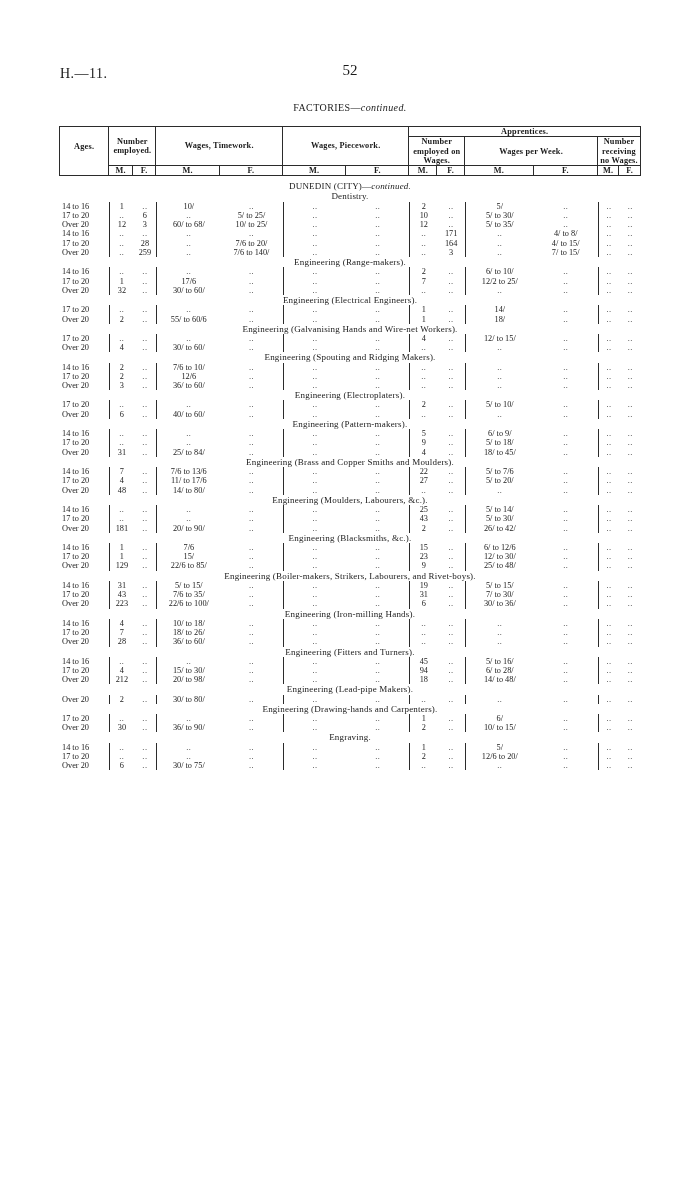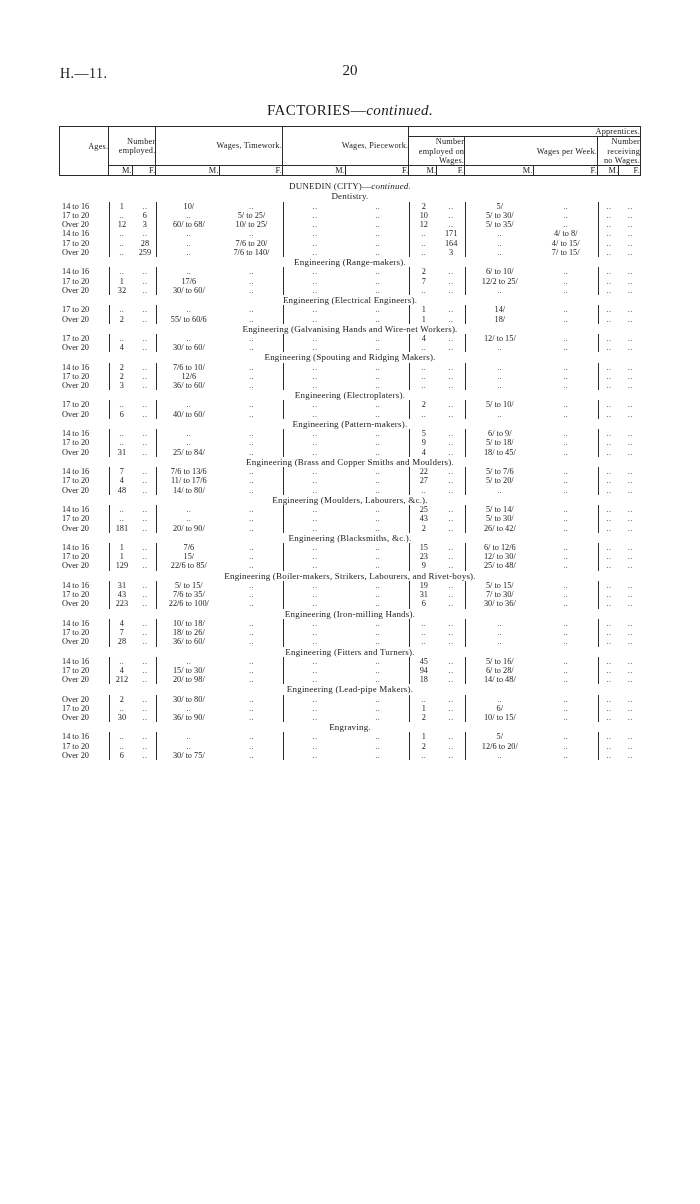--- a/index.html
+++ b/index.html
@@ -35,21 +35,21 @@
     width: 700px;
     text-align: center;
     font-size: 15px;
   }
   .hdr-title {
     position: absolute;
     left: 0;
     top: 98px;
     width: 700px;
     text-align: center;
-    font-size: 15px;
+    font-size: 10px;
     letter-spacing: 0.4px;
   }
   .hdr-title i { font-style: italic; }
 
   .tablewrap {
     position: absolute;
     left: 59px;
     top: 122px;
     width: 582px;
   }
@@ -58,22 +58,22 @@
     width: 582px;
     font-size: 8.5px;
     line-height: 1.12;
   }
   table.main th, table.main td {
     padding: 0;
     vertical-align: middle;
   }
   
   .hd {
-    text-align: right;
-    font-weight: normal;
+    text-align: center;
+    font-weight: bold;
     font-size: 8.3px;
     border: 0.6px solid #2b2b2b;
     padding: 2px 1px;
     letter-spacing: 0.2px;
   }
   .hd.nobottom { border-bottom: none; }
   .hd.notop { border-top: none; }
 
   .secrow td {
     text-align: center;
@@ -112,21 +112,21 @@
   col.w-nm { width: 20px; }
   col.w-nf { width: 20px; }
   .dot { letter-spacing: 0.5px; }
 </style>
 </head>
 <body>
 
 <div class="page">
 
   <div class="hdr-left">H.—11.</div>
-  <div class="hdr-page">20</div>
+  <div class="hdr-page">52</div>
   <div class="hdr-title">
     <span>FACTORIES—</span><i>continued.</i>
   </div>
 
   <div class="tablewrap">
     <table class="main">
       <colgroup>
         <col class="w-ages">
           <col class="w-m1">
           <col class="w-f1">
@@ -827,20 +827,23 @@
             <td class="c-wage dot">..</td>
             <td class="c-wage vl dot">..</td>
             <td class="c-wage dot">..</td>
             <td class="c-num vl dot">..</td>
             <td class="c-num dot">..</td>
             <td class="c-wage vl dot">..</td>
             <td class="c-wage dot">..</td>
             <td class="c-num vl dot">..</td>
             <td class="c-num dot">..</td>
           </tr>
+          <tr class="secrow">
+            <td colspan="13">Engineering (Drawing-hands and Carpenters).</td>
+          </tr>
           <tr class="datarow">
             <td class="c-ages">17 to 20</td>
             <td class="c-num vl dot">..</td>
             <td class="c-num dot">..</td>
             <td class="c-wage vl dot">..</td>
             <td class="c-wage dot">..</td>
             <td class="c-wage vl dot">..</td>
             <td class="c-wage dot">..</td>
             <td class="c-num vl">1</td>
             <td class="c-num dot">..</td>

